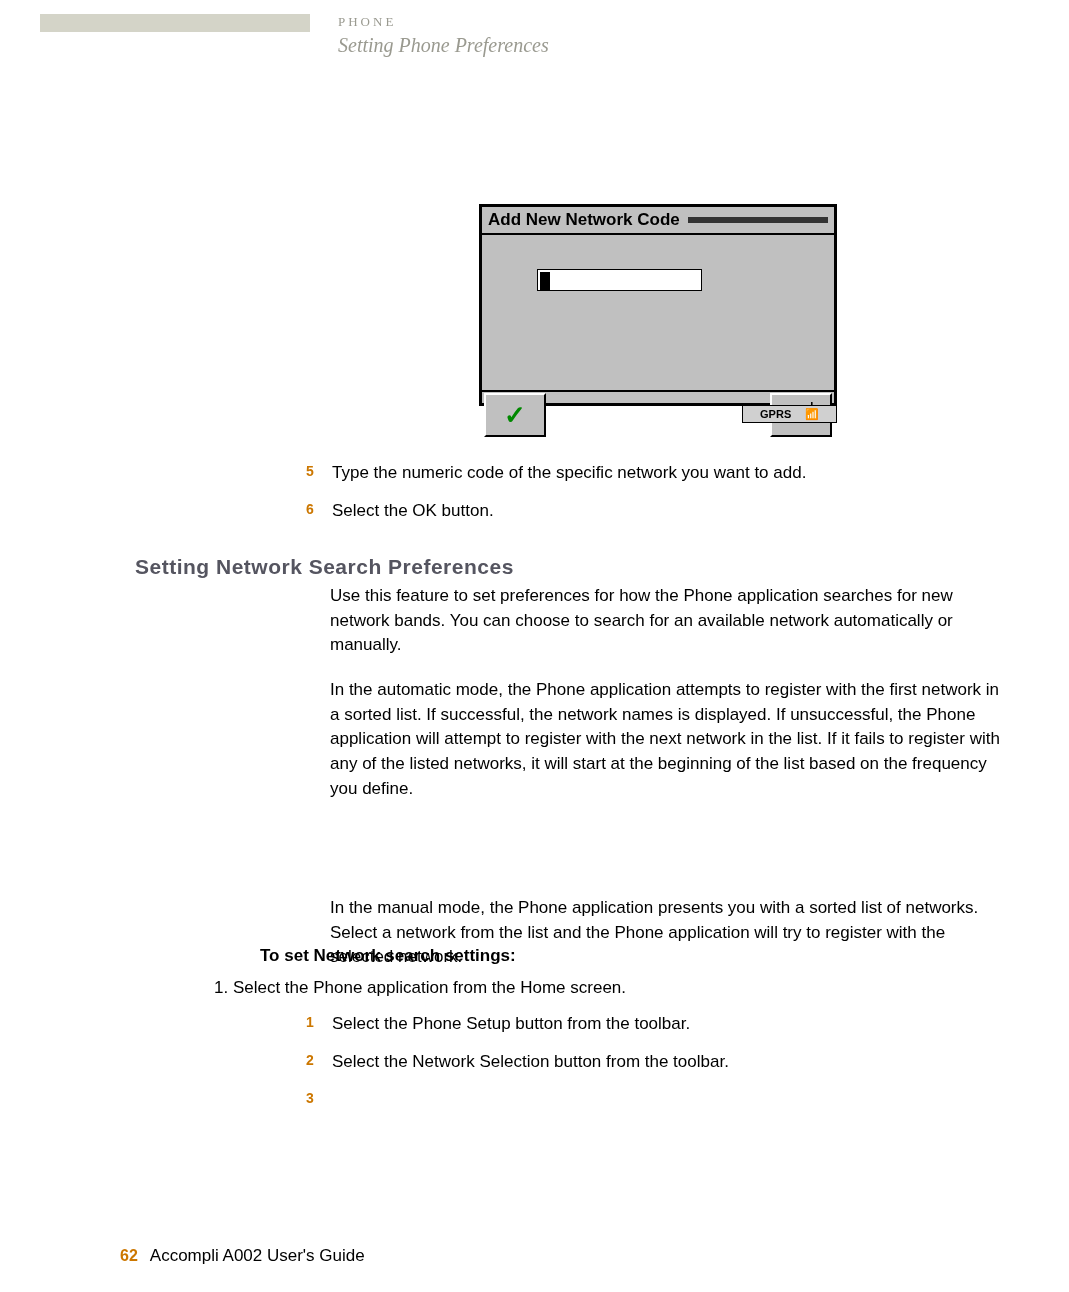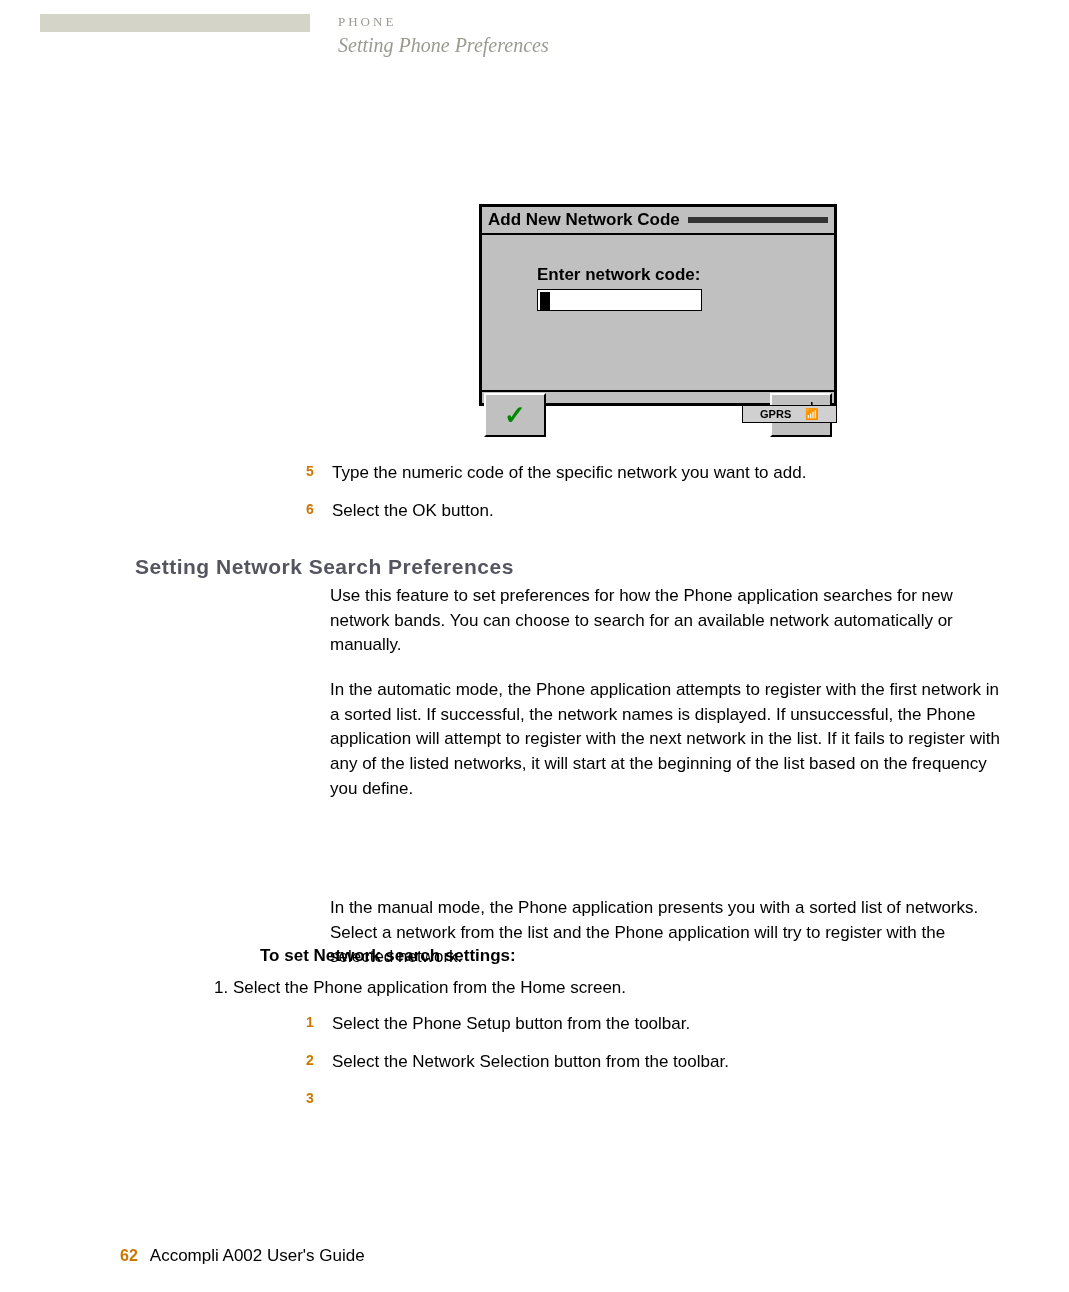--- a/index.html
+++ b/index.html
@@ -217,21 +217,20 @@
   <div class="header-title">PHONE</div>
   <div class="header-subtitle">Setting Phone Preferences</div>
 </div>
 
 <div class="dialog-container">
   <div class="dialog-titlebar">
     <span>Add New Network Code</span>
     <span class="dialog-titlebar-line"></span>
   </div>
   <div class="dialog-body">
-    <div class="dialog-label">Enter network code:</div>
     <div class="dialog-input">
       <div class="dialog-cursor"></div>
     </div>
   </div>
   <div class="dialog-footer">
     <div class="dialog-btn">
       <span class="check-icon">✓</span>
     </div>
     <div class="dialog-btn">
       <span class="back-icon">◄┘</span>

